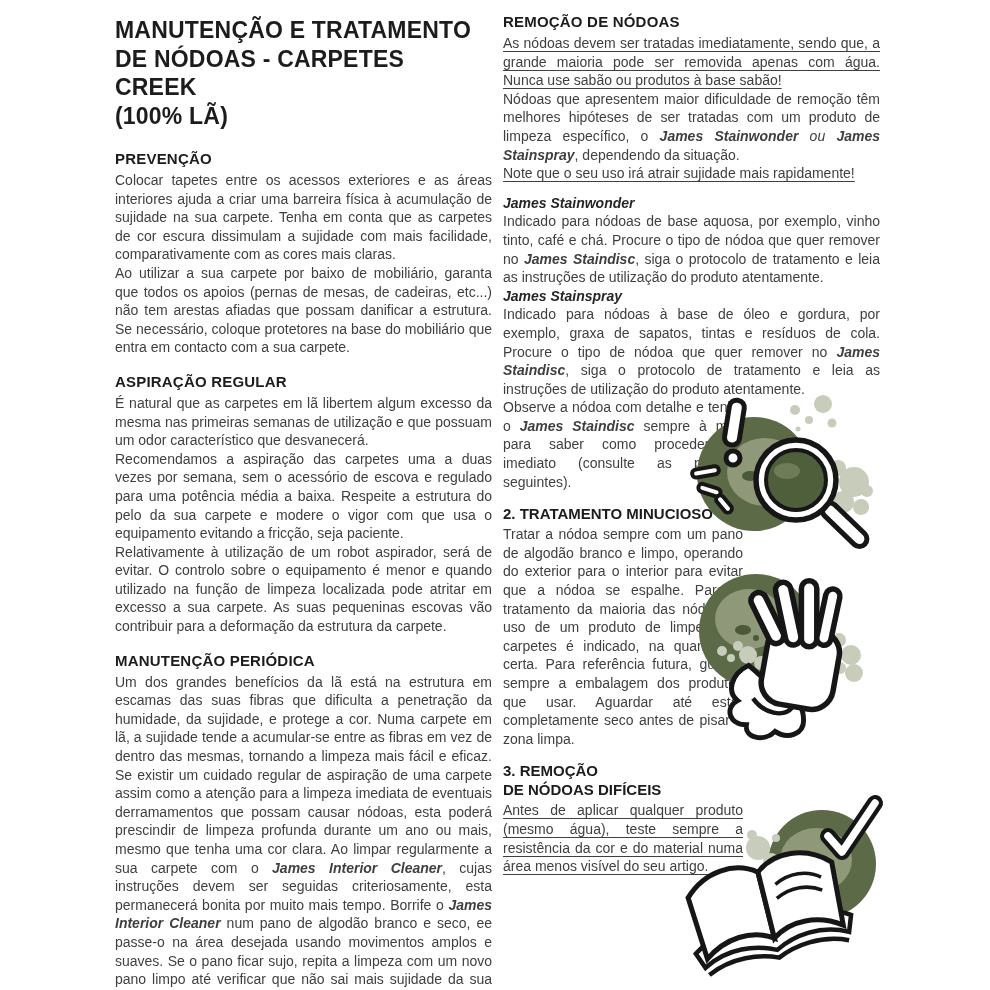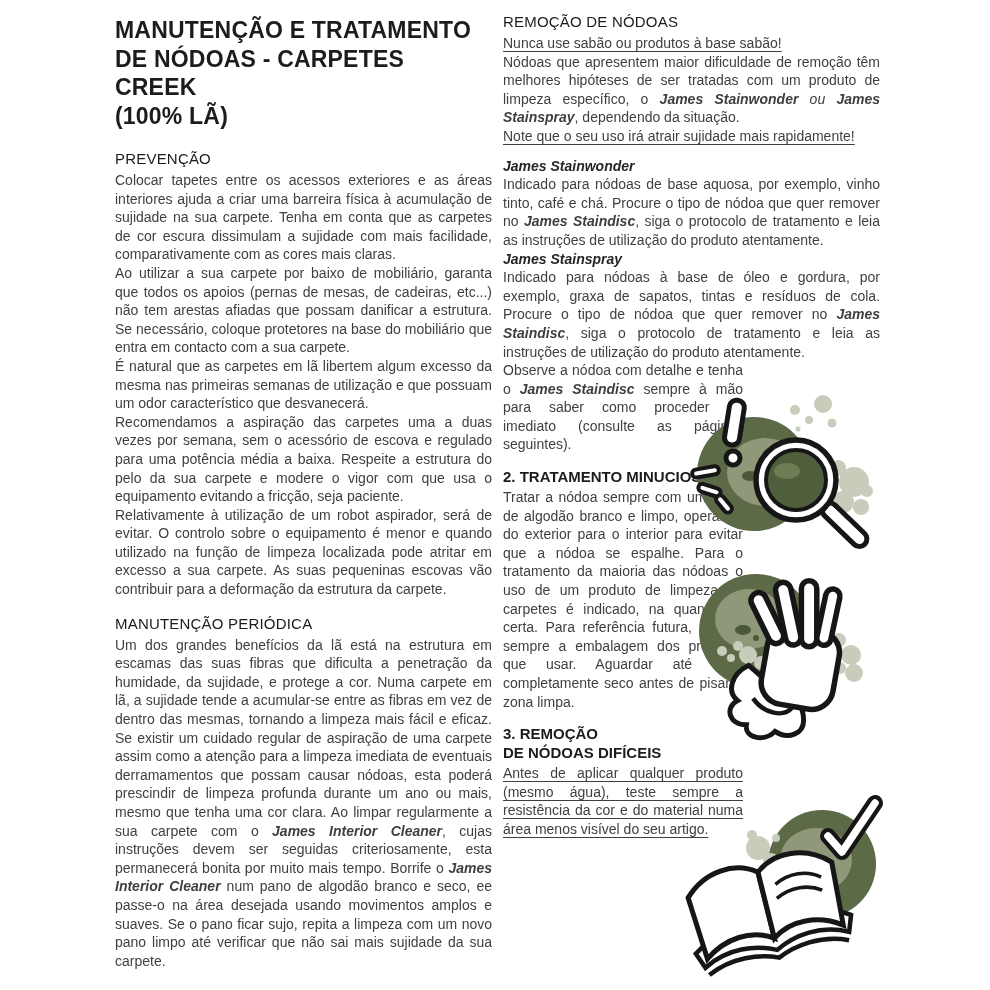--- a/index.html
+++ b/index.html
@@ -6,21 +6,21 @@
     --olive-dark:#5c6a47; --olive-light:#8f9878; --olive-spot:#4b5938;
     --sage:#c7ccbb; --ink:#161616; --text:#3f3f3f; --heading:#1c1c1c; --bg:#ffffff;
   }
   html,body{margin:0;padding:0;background:#fff;}
   .page{position:relative;width:990px;height:990px;background:var(--bg);
         font-family:"Liberation Sans","DejaVu Sans",sans-serif;color:var(--text);overflow:hidden;}
   .col-left{position:absolute;left:115px;top:16px;width:377px;}
   .col-right{position:absolute;left:503px;top:12px;width:377px;}
   .title{margin:0 0 19px;font-size:23px;line-height:28.5px;font-weight:800;color:var(--heading);
          letter-spacing:.2px;white-space:pre-line;}
-  h2.sec{margin:15px 0 3px;font-size:15px;line-height:19px;font-weight:400;color:var(--heading);letter-spacing:.2px;}
+  h2.sec{margin:15px 0 3px;font-size:15px;line-height:19px;font-weight:700;color:var(--heading);letter-spacing:.2px;}
   h2.sec.first{margin-top:0;}
   p.body{margin:0;font-size:14px;line-height:18.6px;text-align:justify;color:var(--text);}
   .stretch{text-align-last:justify;}
   .product-h{margin:0;font-size:14px;line-height:18.6px;font-weight:700;font-style:italic;color:#262626;}
   .product-h.gap{margin-top:11px;}
   h2.step-h{margin:13px 0 2px;font-size:15px;line-height:19px;font-weight:800;color:var(--heading);white-space:pre-line;}
   .narrow{width:240px;}
   .f-b{font-weight:700;}
   .f-i{font-style:italic;}
   .f-u{text-decoration:underline;text-decoration-thickness:1.2px;text-underline-offset:2.5px;}
@@ -39,34 +39,36 @@
 DE NÓDOAS - CARPETES CREEK
 (100% LÃ)</h1>
 
     <section>
       <h2 class="sec first">PREVENÇÃO</h2>
       <p class="body"><span>Colocar tapetes entre os acessos exteriores e as áreas interiores ajuda a criar uma barreira física à acumulação de sujidade na sua carpete. Tenha em conta que as carpetes de cor escura dissimulam a sujidade com mais facilidade, comparativamente com as cores mais claras.</span></p>
       <p class="body"><span>Ao utilizar a sua carpete por baixo de mobiliário, garanta que todos os apoios (pernas de mesas, de cadeiras, etc...) não tem arestas afiadas que possam danificar a estrutura. Se necessário, coloque protetores na base do mobiliário que entra em contacto com a sua carpete.</span></p>
     </section>
 
     <section>
+      <h2 class="sec">ASPIRAÇÃO REGULAR</h2>
       <p class="body"><span>É natural que as carpetes em lã libertem algum excesso da mesma nas primeiras semanas de utilização e que possuam um odor característico que desvanecerá.</span></p>
       <p class="body"><span>Recomendamos a aspiração das carpetes uma a duas vezes por semana, sem o acessório de escova e regulado para uma potência média a baixa. Respeite a estrutura do pelo da sua carpete e modere o vigor com que usa o equipamento evitando a fricção, seja paciente.</span></p>
       <p class="body"><span>Relativamente à utilização de um robot aspirador, será de evitar. O controlo sobre o equipamento é menor e quando utilizado na função de limpeza localizada pode atritar em excesso a sua carpete. As suas pequeninas escovas vão contribuir para a deformação da estrutura da carpete.</span></p>
     </section>
 
     <section>
       <h2 class="sec">MANUTENÇÃO PERIÓDICA</h2>
       <p class="body"><span>Um dos grandes benefícios da lã está na estrutura em escamas das suas fibras que dificulta a penetração da humidade, da sujidade, e protege a cor. Numa carpete em lã, a sujidade tende a acumular-se entre as fibras em vez de dentro das mesmas, tornando a limpeza mais fácil e eficaz. Se existir um cuidado regular de aspiração de uma carpete assim como a atenção para a limpeza imediata de eventuais derramamentos que possam causar nódoas, esta poderá prescindir de limpeza profunda durante um ano ou mais, mesmo que tenha uma cor clara. Ao limpar regularmente a sua carpete com o </span><span class="f-b f-i">James Interior Cleaner</span><span>, cujas instruções devem ser seguidas criteriosamente, esta permanecerá bonita por muito mais tempo. Borrife o </span><span class="f-b f-i">James Interior Cleaner</span><span> num pano de algodão branco e seco, ee passe-o na área desejada usando movimentos amplos e suaves. Se o pano ficar sujo, repita a limpeza com um novo pano limpo até verificar que não sai mais sujidade da sua carpete.</span></p>
     </section>
   </div>
 
   <div class="col-right">
     <section>
       <h2 class="sec first">REMOÇÃO DE NÓDOAS</h2>
+      <p class="body stretch"><span class="f-u">As nódoas devem ser tratadas imediatamente, sendo que, a grande maioria pode ser removida apenas com água.</span></p>
       <p class="body"><span class="f-u">Nunca use sabão ou produtos à base sabão!</span></p>
       <p class="body"><span>Nódoas que apresentem maior dificuldade de remoção têm melhores hipóteses de ser tratadas com um produto de limpeza específico, o </span><span class="f-b f-i">James Stainwonder</span><span class="f-i"> ou </span><span class="f-b f-i">James Stainspray</span><span>, dependendo da situação.</span></p>
       <p class="body"><span class="f-u">Note que o seu uso irá atrair sujidade mais rapidamente!</span></p>
     </section>
 
     <section>
       <h3 class="product-h gap">James Stainwonder</h3>
       <p class="body"><span>Indicado para nódoas de base aquosa, por exemplo, vinho tinto, café e chá. Procure o tipo de nódoa que quer remover no </span><span class="f-b f-i">James Staindisc</span><span>, siga o protocolo de tratamento e leia as instruções de utilização do produto atentamente.</span></p>
     </section>
 

